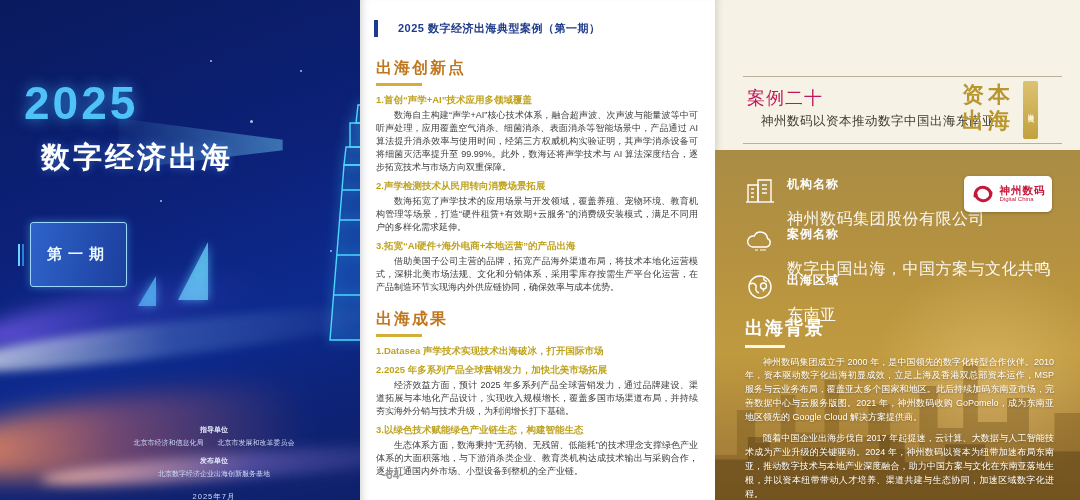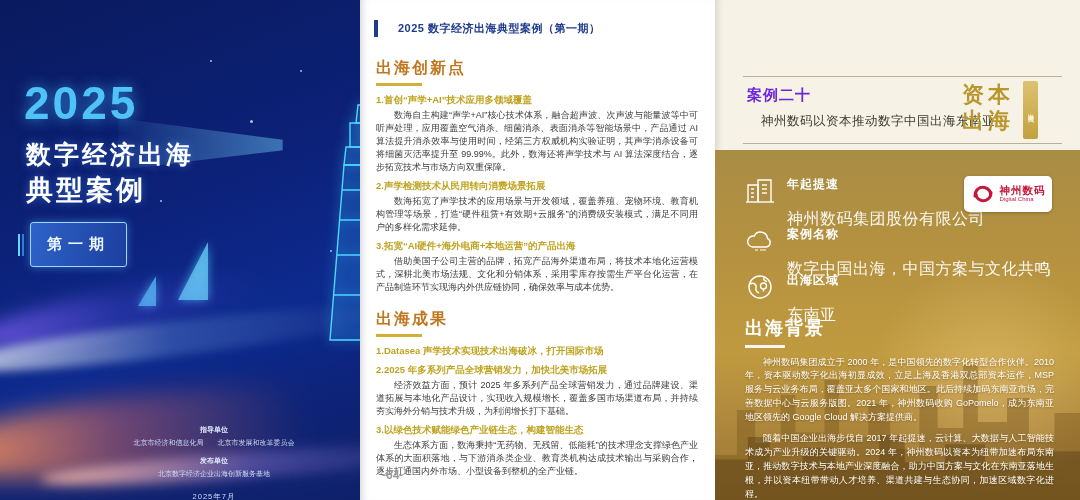--- a/index.html
+++ b/index.html
@@ -52,27 +52,27 @@
   }
   .streak.s-pink{
     left:40px;top:452px;width:420px;height:26px;transform:rotate(-4deg);
     background:linear-gradient(to right,rgba(255,190,170,.85),rgba(200,160,255,.3),transparent);
     filter:blur(6px);
   }
   .cover-year{
     position:absolute;left:24px;top:76px;font-size:46px;font-weight:bold;letter-spacing:3px;
     color:#4fc3f7;text-shadow:0 0 14px rgba(70,190,255,.65);
   }
-  .cover-title1{position:absolute;left:26px;top:138px;font-size:25px;font-weight:bold;color:#ffffff;letter-spacing:3px;text-shadow:0 0 8px rgba(90,160,255,.5);}
+  .cover-title1{position:absolute;left:41px;top:138px;font-size:29px;font-weight:bold;color:#ffffff;letter-spacing:3px;text-shadow:0 0 8px rgba(90,160,255,.5);}
   .cover-title2{position:absolute;left:26px;top:172px;font-size:27px;font-weight:bold;color:#ffffff;letter-spacing:3px;text-shadow:0 0 8px rgba(90,160,255,.5);}
   .issue-row{position:absolute;left:18px;top:222px;display:flex;align-items:center;}
   .issue-ticks{display:inline-block;width:7px;height:22px;margin-right:5px;
     background:linear-gradient(to right,#69d4ff 2px,transparent 2px,transparent 4px,#2e7fd8 4px,#2e7fd8 6px,transparent 6px);}
   .issue-badge{
-    display:inline-block;padding:12px 16px;font-size:15px;font-weight:bold;color:#eaf7ff;letter-spacing:6px;
+    display:inline-block;padding:22px 16px;font-size:15px;font-weight:bold;color:#eaf7ff;letter-spacing:6px;
     background:linear-gradient(100deg,#2e63c9,#1c3f9e);border:1px solid #9fd8ff;border-radius:3px;
     box-shadow:0 0 8px rgba(90,180,255,.5);
   }
   .cover-footer{position:absolute;left:0;right:0;top:424px;text-align:center;color:#cdd9f6;font-size:7px;line-height:1.8;}
   .cover-footer .cf-label{font-weight:bold;color:#dfe8fb;}
   .cover-footer .cf-date{margin-top:10px;font-size:7.5px;letter-spacing:1px;}
 
   
   .page-mid{
     position:absolute;left:360px;top:0;width:355px;height:500px;background:#ffffff;
@@ -89,21 +89,21 @@
   .sec-gap{height:12px;}
   .page-num{position:absolute;left:22px;bottom:18px;font-size:12px;color:#9a9a9a;font-weight:bold;}
 
   
   .page-right{
     position:absolute;left:715px;top:0;width:365px;height:500px;background:#f6f2e5;
     box-shadow:inset 8px 0 10px -8px rgba(0,0,0,.2);
   }
   .case-head{position:absolute;left:28px;right:18px;top:76px;height:66px;
     border-top:1px solid #b7b19a;border-bottom:1px solid #b7b19a;}
-  .case-label{position:absolute;left:4px;top:9px;font-size:15px;font-weight:bold;color:#6d28d9;letter-spacing:1px;}
+  .case-label{position:absolute;left:4px;top:9px;font-size:18px;font-weight:normal;color:#be185d;letter-spacing:1px;}
   .case-title{position:absolute;left:18px;top:36px;font-size:12.5px;color:#3c3c30;letter-spacing:.5px;}
   .mode-tag{
     position:absolute;right:48px;top:5px;font-size:22px;font-weight:bold;color:#b9972e;
     line-height:1.18;letter-spacing:4px;text-align:center;
   }
   .mode-ribbon{
     position:absolute;right:24px;top:4px;width:15px;height:58px;
     background:linear-gradient(180deg,#dcc272,#c2a23e);border-radius:2px;
     display:flex;align-items:center;justify-content:center;
   }
@@ -177,21 +177,20 @@
     </div>
 
     <div class="streak s-road"></div>
     <div class="streak s-purple"></div>
     <div class="streak s-white"></div>
     <div class="streak s-orange"></div>
     <div class="streak s-pink"></div>
 
     <div class="cover-year">2025</div>
     <div class="cover-title1">数字经济出海</div>
-    <div class="cover-title2">典型案例</div>
     <div class="issue-row">
       <span class="issue-ticks"></span>
       <span class="issue-badge">第一期</span>
     </div>
 
     <div class="cover-footer">
       <div class="cf-label">指导单位</div>
       <div>北京市经济和信息化局　　北京市发展和改革委员会</div>
       <div class="cf-label" style="margin-top:6px;">发布单位</div>
       <div>北京数字经济企业出海创新服务基地</div>
@@ -259,21 +258,21 @@
           <path d="M13 26 V4 h13 v22"></path>
           <line x1="1" y1="26" x2="29" y2="26"></line>
           <line x1="6" y1="13" x2="9" y2="13"></line>
             <line x1="6" y1="17" x2="9" y2="17"></line>
             <line x1="6" y1="21" x2="9" y2="21"></line>
           <line x1="17" y1="9" x2="22" y2="9"></line>
             <line x1="17" y1="13" x2="22" y2="13"></line>
             <line x1="17" y1="17" x2="22" y2="17"></line>
         </svg>
         <div>
-          <div class="info-label">年起提速</div>
+          <div class="info-label">机构名称</div>
           <div class="info-value">神州数码集团股份有限公司</div>
         </div>
       </div>
 
       <div class="logo-card">
         <svg width="24" height="24" viewBox="0 0 24 24">
           <g fill="none" stroke="#c4173a" stroke-width="3" stroke-linecap="round">
             <path d="M4 14 C4 7.5 9 4.5 13.5 5.5 C18 6.5 20 10 19.5 13"></path>
             <path d="M20 10.5 C20 16.5 15 19.5 10.5 18.5 C7 17.7 5 15 5.2 12.5"></path>
           </g>

